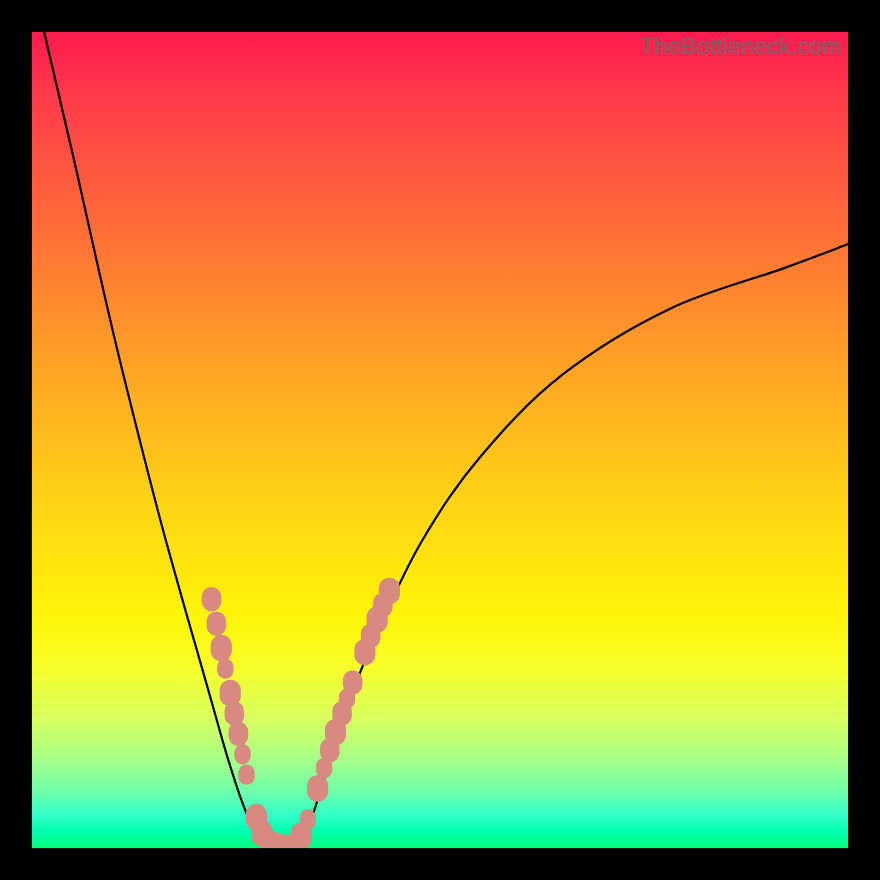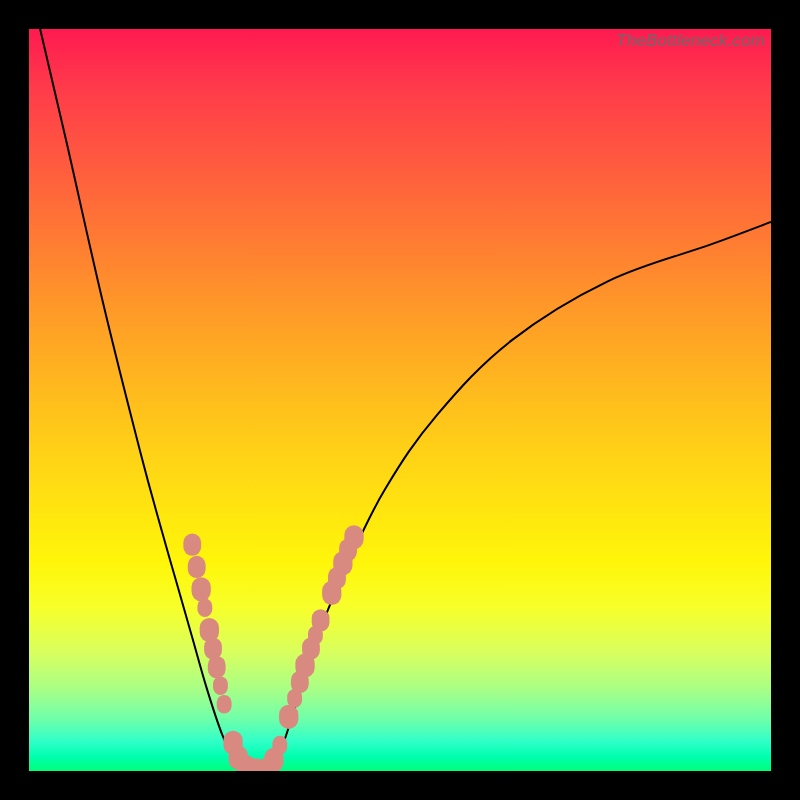--- a/index.html
+++ b/index.html
@@ -32,25 +32,24 @@
       #6fffaa 93%,
       #30ffc8 96%,
       #00ffb0 98%,
       #00ff7a 100%);
   }
   .watermark {
     position: absolute;
     top: 2px;
     right: 6px;
     font-family: Arial, Helvetica, sans-serif;
-    font-size: 17px;
+    font-size: 21px;
     color: #6a6a6a;
     font-weight: 500;
     letter-spacing: 0.2px;
-    font-style: italic;
   }
   svg.curves {
     position: absolute;
     left: 0;
     top: 0;
     width: 742px;
     height: 742px;
   }
   .curve-path {
     fill: none;

